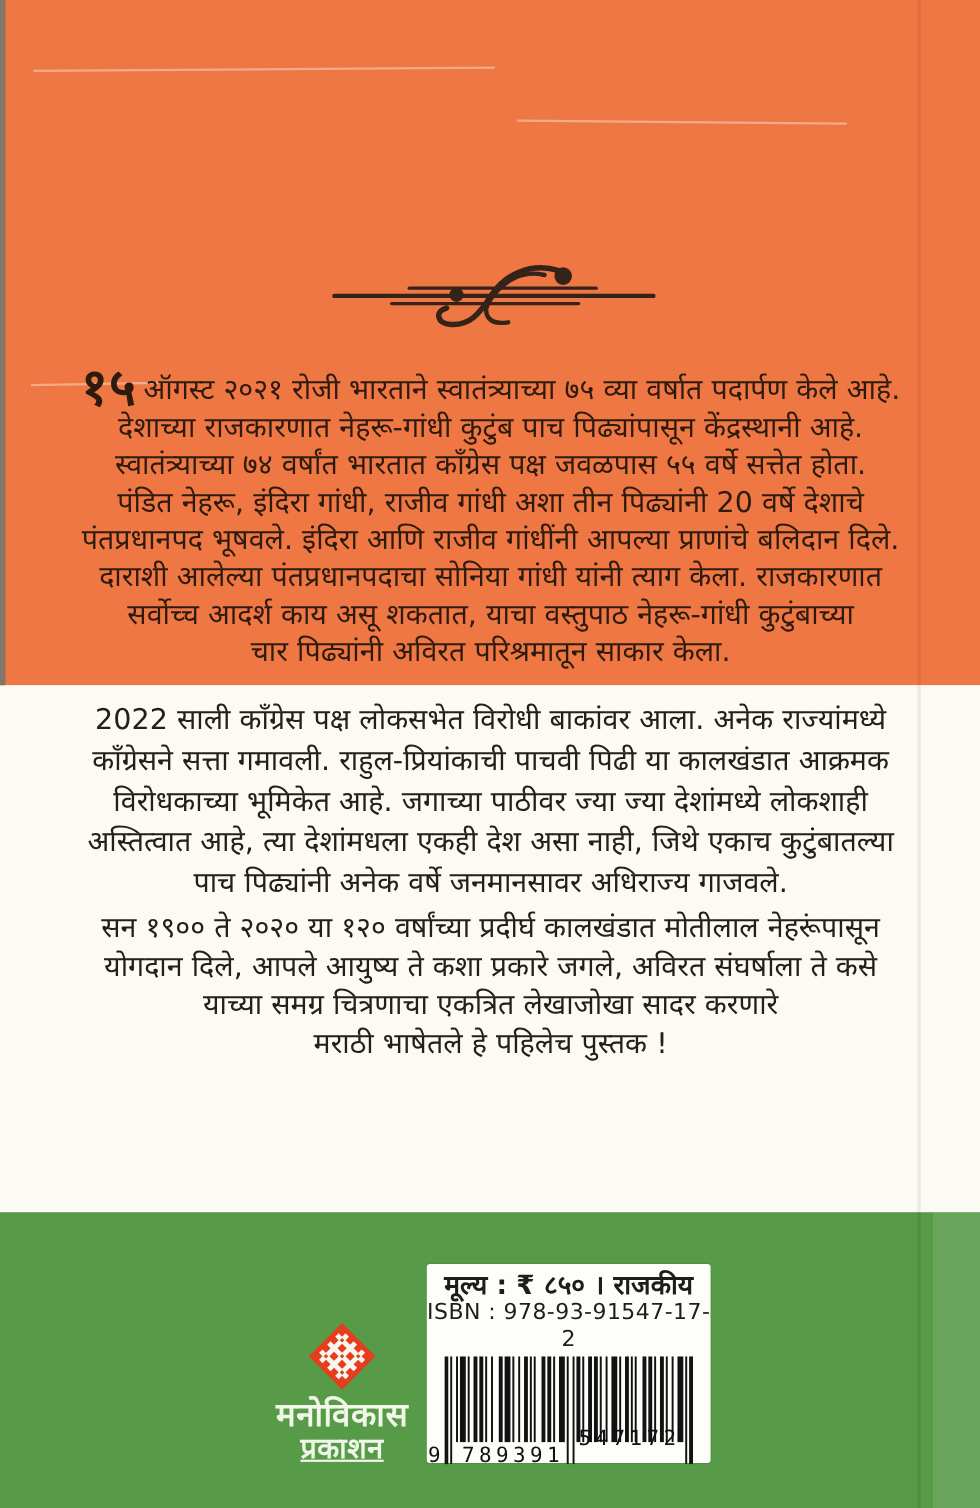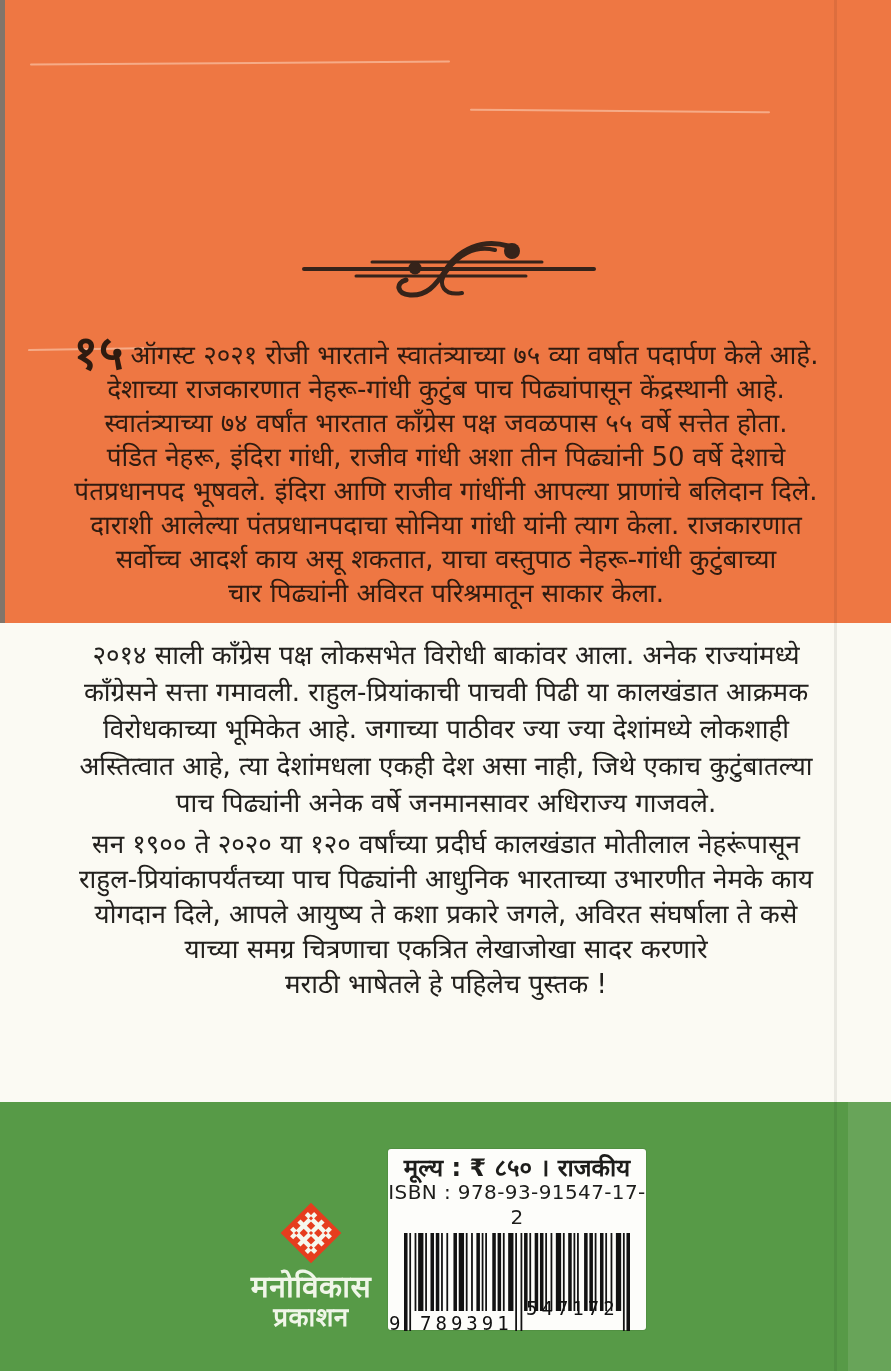--- a/index.html
+++ b/index.html
@@ -45,21 +45,21 @@
   .white-par{position:absolute;width:772px;left:60px;text-align:center;
     color:var(--ink-dark);font-size:26px;line-height:37px;font-weight:500;}
   .white-par.p1{top:637px;}
   .white-par.p2{top:827px;line-height:35px;}
   .white-par .tline{white-space:nowrap;}
 
   
   .publisher{position:absolute;left:233px;top:1196px;width:156px;text-align:center;color:var(--logo-ivory);}
   .publisher .mark{width:74px;height:74px;margin:0 auto 2px;display:block;}
   .publisher .name1{font-size:30px;font-weight:700;line-height:30px;letter-spacing:.5px;}
-  .publisher .name2{font-size:26px;font-weight:700;line-height:30px;letter-spacing:.5px;}
+  .publisher .name2{font-size:26px;font-weight:700;line-height:30px;letter-spacing:.5px;text-decoration:underline;}
 
   
   .panel{position:absolute;left:388px;top:1149px;width:258px;height:181px;background:var(--panel-white);
     border-radius:3px;box-shadow:0 0 0 1px rgba(0,0,0,0.06);padding-top:7px;text-align:center;color:#1d1d1b;}
   .price-line{font-size:24px;font-weight:600;line-height:24px;}
   .isbn-line{font-size:20px;font-weight:400;line-height:25px;letter-spacing:.4px;}
   .barcode-wrap{position:relative;width:226px;height:100px;margin:3px auto 0;}
   .barcode-wrap svg{position:absolute;left:0;top:0;}
   .bc-digits{position:absolute;bottom:-1px;left:0;width:100%;height:22px;
     font-family:"DejaVu Sans Mono",monospace;font-size:19px;color:#111;}
@@ -91,38 +91,37 @@
       <path d="M 199 12 C 178 7, 161 18, 150 34 C 141 47, 148 58, 166 55" stroke-width="4"></path>
     </g>
     <circle cx="216" cy="13" r="8" fill="#35231a"></circle>
     <circle cx="119" cy="30" r="6.5" fill="#35231a"></circle>
   </svg>
 
   <div class="orange-par">
     <div class="tline"><span class="dropcap">१५</span><span>ऑगस्ट २०२१ रोजी भारताने स्वातंत्र्याच्या ७५ व्या वर्षात पदार्पण केले आहे.</span></div>
     <div class="tline">देशाच्या राजकारणात नेहरू-गांधी कुटुंब पाच पिढ्यांपासून केंद्रस्थानी आहे.</div>
     <div class="tline">स्वातंत्र्याच्या ७४ वर्षांत भारतात काँग्रेस पक्ष जवळपास ५५ वर्षे सत्तेत होता.</div>
-    <div class="tline">पंडित नेहरू, इंदिरा गांधी, राजीव गांधी अशा तीन पिढ्यांनी 50 वर्षे देशाचे</div>
+    <div class="tline">पंडित नेहरू, इंदिरा गांधी, राजीव गांधी अशा तीन पिढ्यांनी 20 वर्षे देशाचे</div>
     <div class="tline">पंतप्रधानपद भूषवले. इंदिरा आणि राजीव गांधींनी आपल्या प्राणांचे बलिदान दिले.</div>
     <div class="tline">दाराशी आलेल्या पंतप्रधानपदाचा सोनिया गांधी यांनी त्याग केला. राजकारणात</div>
     <div class="tline">सर्वोच्च आदर्श काय असू शकतात, याचा वस्तुपाठ नेहरू-गांधी कुटुंबाच्या</div>
     <div class="tline">चार पिढ्यांनी अविरत परिश्रमातून साकार केला.</div>
   </div>
 
   <div class="white-par p1">
-    <div class="tline">२०१४ साली काँग्रेस पक्ष लोकसभेत विरोधी बाकांवर आला. अनेक राज्यांमध्ये</div>
+    <div class="tline">2022 साली काँग्रेस पक्ष लोकसभेत विरोधी बाकांवर आला. अनेक राज्यांमध्ये</div>
     <div class="tline">काँग्रेसने सत्ता गमावली. राहुल-प्रियांकाची पाचवी पिढी या कालखंडात आक्रमक</div>
     <div class="tline">विरोधकाच्या भूमिकेत आहे. जगाच्या पाठीवर ज्या ज्या देशांमध्ये लोकशाही</div>
     <div class="tline">अस्तित्वात आहे, त्या देशांमधला एकही देश असा नाही, जिथे एकाच कुटुंबातल्या</div>
     <div class="tline">पाच पिढ्यांनी अनेक वर्षे जनमानसावर अधिराज्य गाजवले.</div>
   </div>
 
   <div class="white-par p2">
     <div class="tline">सन १९०० ते २०२० या १२० वर्षांच्या प्रदीर्घ कालखंडात मोतीलाल नेहरूंपासून</div>
-    <div class="tline">राहुल-प्रियांकापर्यंतच्या पाच पिढ्यांनी आधुनिक भारताच्या उभारणीत नेमके काय</div>
     <div class="tline">योगदान दिले, आपले आयुष्य ते कशा प्रकारे जगले, अविरत संघर्षाला ते कसे</div>
     <div class="tline">याच्या समग्र चित्रणाचा एकत्रित लेखाजोखा सादर करणारे</div>
     <div class="tline">मराठी भाषेतले हे पहिलेच पुस्तक !</div>
   </div>
 
   <div class="publisher">
     <svg class="mark" viewBox="0 0 100 100">
       <g transform="rotate(45 50 50)">
         <rect x="21" y="21" width="58" height="58" fill="#e63d1e"></rect>
         <g fill="#f5f8ee">

